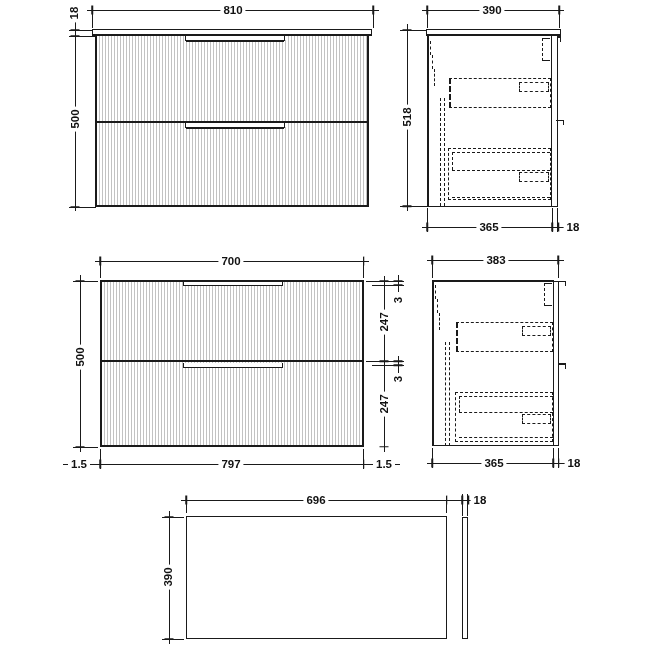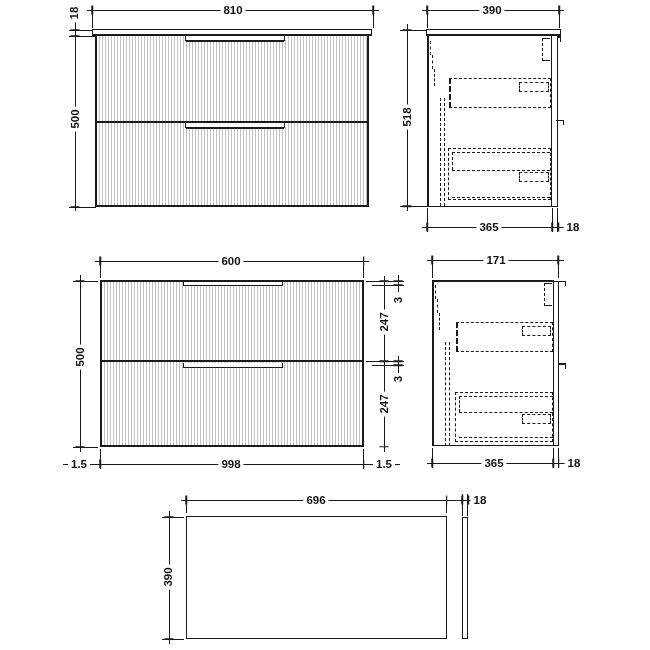--- a/index.html
+++ b/index.html
@@ -112,21 +112,21 @@
   <i class="notch" style="left:183px;top:363px;width:100px;height:3.5px;"></i>
   <i class="hl" style="left:183px;top:366.5px;width:100px;height:1.4px;"></i>
   <i class="vl" style="left:183px;top:363px;height:4px;"></i>
   <i class="vl" style="left:282px;top:363px;height:4px;"></i>
 
   <i class="hl" style="left:95px;top:261px;width:274px;"></i>
   <i class="tv" style="left:100px;top:261px;"></i>
   <i class="tv" style="left:363.5px;top:261px;"></i>
   <i class="vl" style="left:100px;top:257px;height:21px;width:1px;"></i>
   <i class="vl" style="left:363px;top:257px;height:21px;width:1px;"></i>
-  <b class="lab" style="left:231px;top:261px;">600</b>
+  <b class="lab" style="left:231px;top:261px;">700</b>
   <i class="vl" style="left:80px;top:275px;height:177px;width:1px;"></i>
   <i class="th" style="left:80px;top:280.5px;"></i>
   <i class="th" style="left:80px;top:446.5px;"></i>
   <i class="hl" style="left:73px;top:280.5px;width:25px;height:1px;"></i>
   <i class="hl" style="left:73px;top:446.5px;width:25px;height:1px;"></i>
   <b class="lab rot" style="left:80px;top:357px;">500</b>
   <i class="vl" style="left:384px;top:276px;height:176px;width:1px;"></i>
   <i class="th" style="left:384px;top:280.5px;"></i>
   <i class="th" style="left:384px;top:361px;"></i>
   <i class="th" style="left:384px;top:446.5px;"></i>
@@ -143,21 +143,21 @@
   <i class="th" style="left:398px;top:361px;"></i>
   <i class="th" style="left:398px;top:365px;"></i>
   <b class="lab rot" style="left:398px;top:379px;">3</b>
   <b class="lab rot" style="left:384px;top:404px;">247</b>
   <i class="hl" style="left:63px;top:464px;width:337px;"></i>
   <i class="tv" style="left:100px;top:464px;"></i>
   <i class="tv" style="left:363.5px;top:464px;"></i>
   <i class="vl" style="left:100px;top:449px;height:20px;width:1px;"></i>
   <i class="vl" style="left:363px;top:449px;height:20px;width:1px;"></i>
   <b class="lab" style="left:79px;top:464px;">1.5</b>
-  <b class="lab" style="left:231px;top:464px;">998</b>
+  <b class="lab" style="left:231px;top:464px;">797</b>
   <b class="lab" style="left:384px;top:464px;">1.5</b>
 
   <i class="hl" style="left:432px;top:280px;width:122px;height:2px;"></i>
   <i class="vl" style="left:432px;top:280px;height:166px;width:1.5px;"></i>
   <i class="hl" style="left:432px;top:444.5px;width:127px;height:1.7px;"></i>
   <i class="vl" style="left:553px;top:281px;height:164px;"></i>
   <i class="vl" style="left:558px;top:281px;height:164px;"></i>
   <i class="hl" style="left:554px;top:280.5px;width:12px;height:1.6px;"></i>
   <i class="vl" style="left:564.5px;top:281px;height:5px;width:1.5px;"></i>
   <i class="brk" style="left:544px;top:283px;width:8px;height:23px;"></i>
@@ -174,21 +174,21 @@
   <i class="dashv" style="left:459px;top:396px;height:16px;"></i>
   <i class="dashh" style="left:459px;top:412px;width:94px;"></i>
   <i class="dbox" style="left:522px;top:414px;width:29px;height:10px;"></i>
   <i class="dashh" style="left:459px;top:437px;width:94px;"></i>
 
   <i class="hl" style="left:427px;top:260px;width:137px;"></i>
   <i class="tv" style="left:432px;top:260px;"></i>
   <i class="tv" style="left:558px;top:260px;"></i>
   <i class="vl" style="left:432px;top:256px;height:22px;width:1px;"></i>
   <i class="vl" style="left:558px;top:256px;height:22px;width:1px;"></i>
-  <b class="lab" style="left:496px;top:260px;">171</b>
+  <b class="lab" style="left:496px;top:260px;">383</b>
   <i class="hl" style="left:427px;top:463px;width:139px;"></i>
   <i class="tv" style="left:432px;top:463px;"></i>
   <i class="tv" style="left:553px;top:463px;"></i>
   <i class="tv" style="left:558.5px;top:463px;"></i>
   <i class="vl" style="left:432px;top:448px;height:20px;width:1px;"></i>
   <i class="vl" style="left:553px;top:448px;height:20px;width:1px;"></i>
   <i class="vl" style="left:558px;top:448px;height:20px;width:1px;"></i>
   <b class="lab" style="left:494px;top:463px;">365</b>
   <b class="lab" style="left:574px;top:463px;">18</b>
 

